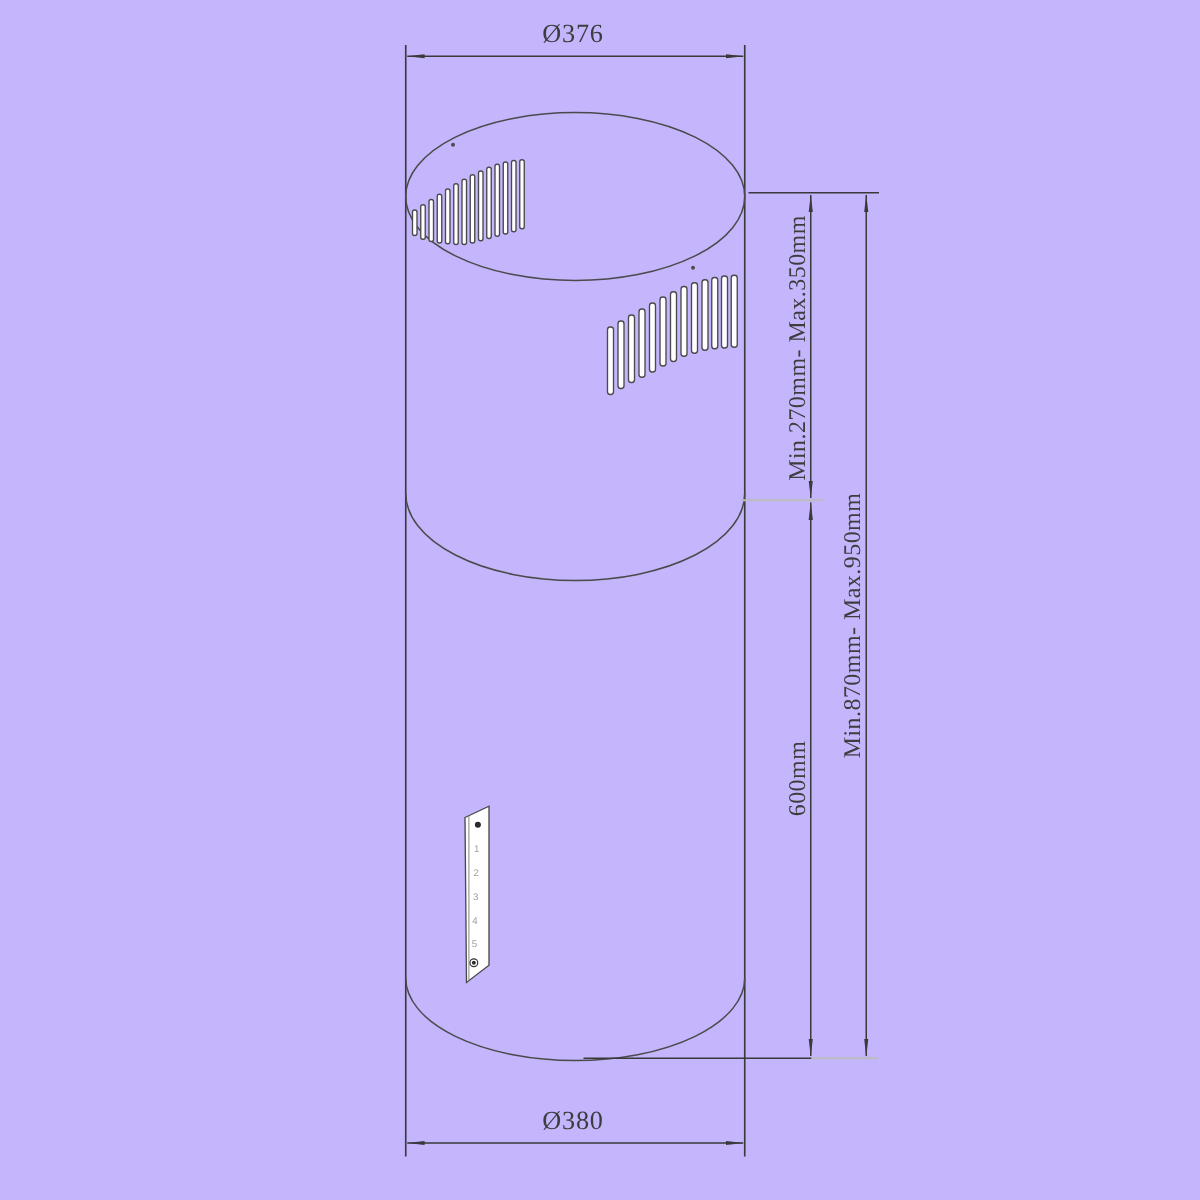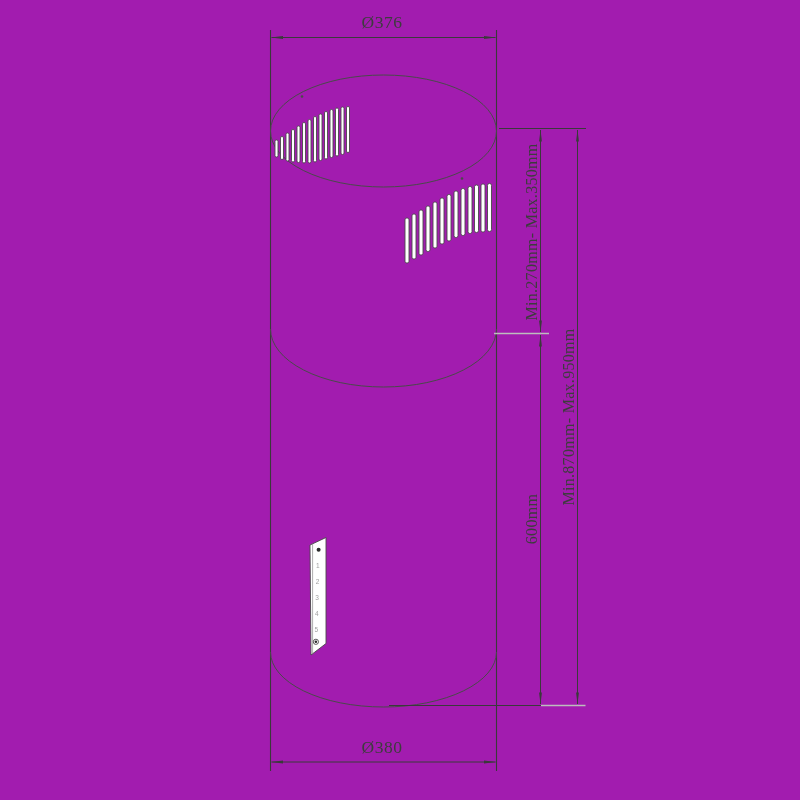--- a/index.html
+++ b/index.html
@@ -1,16 +1,16 @@
 <!DOCTYPE html>
 <html><head>
 <meta charset="utf-8">
 <style>
   html,body{margin:0;padding:0;background:#ffffff;}
-  .canvas{position:relative;width:800px;height:800px;background:#a21caf;overflow:hidden;
+  .canvas{position:relative;width:800px;height:800px;background:#c4b5fd;overflow:hidden;
           font-family:"Liberation Serif", serif;}
   svg{display:block;}
   .outline{stroke:#3a3a3a;stroke-width:1.1;fill:none;}
   .thin{stroke:#4a4a4a;stroke-width:1;fill:none;}
   .slot{stroke:#4a4a4a;stroke-width:0.9;fill:#ffffff;}
   .dim{stroke:#3a3a3a;stroke-width:1;fill:none;}
   .leader-light{stroke:#bdbdbd;stroke-width:1.4;fill:none;}
   .dim-text{fill:#3d3d3d;font-size:17.5px;font-family:"Liberation Serif", serif;letter-spacing:0.5px;}
   .dim-text-rot{fill:#3d3d3d;font-size:16px;font-family:"Liberation Serif", serif;letter-spacing:0.3px;}
   .panel-num{fill:#a0a0a0;font-size:6.5px;font-family:"Liberation Sans", sans-serif;}

